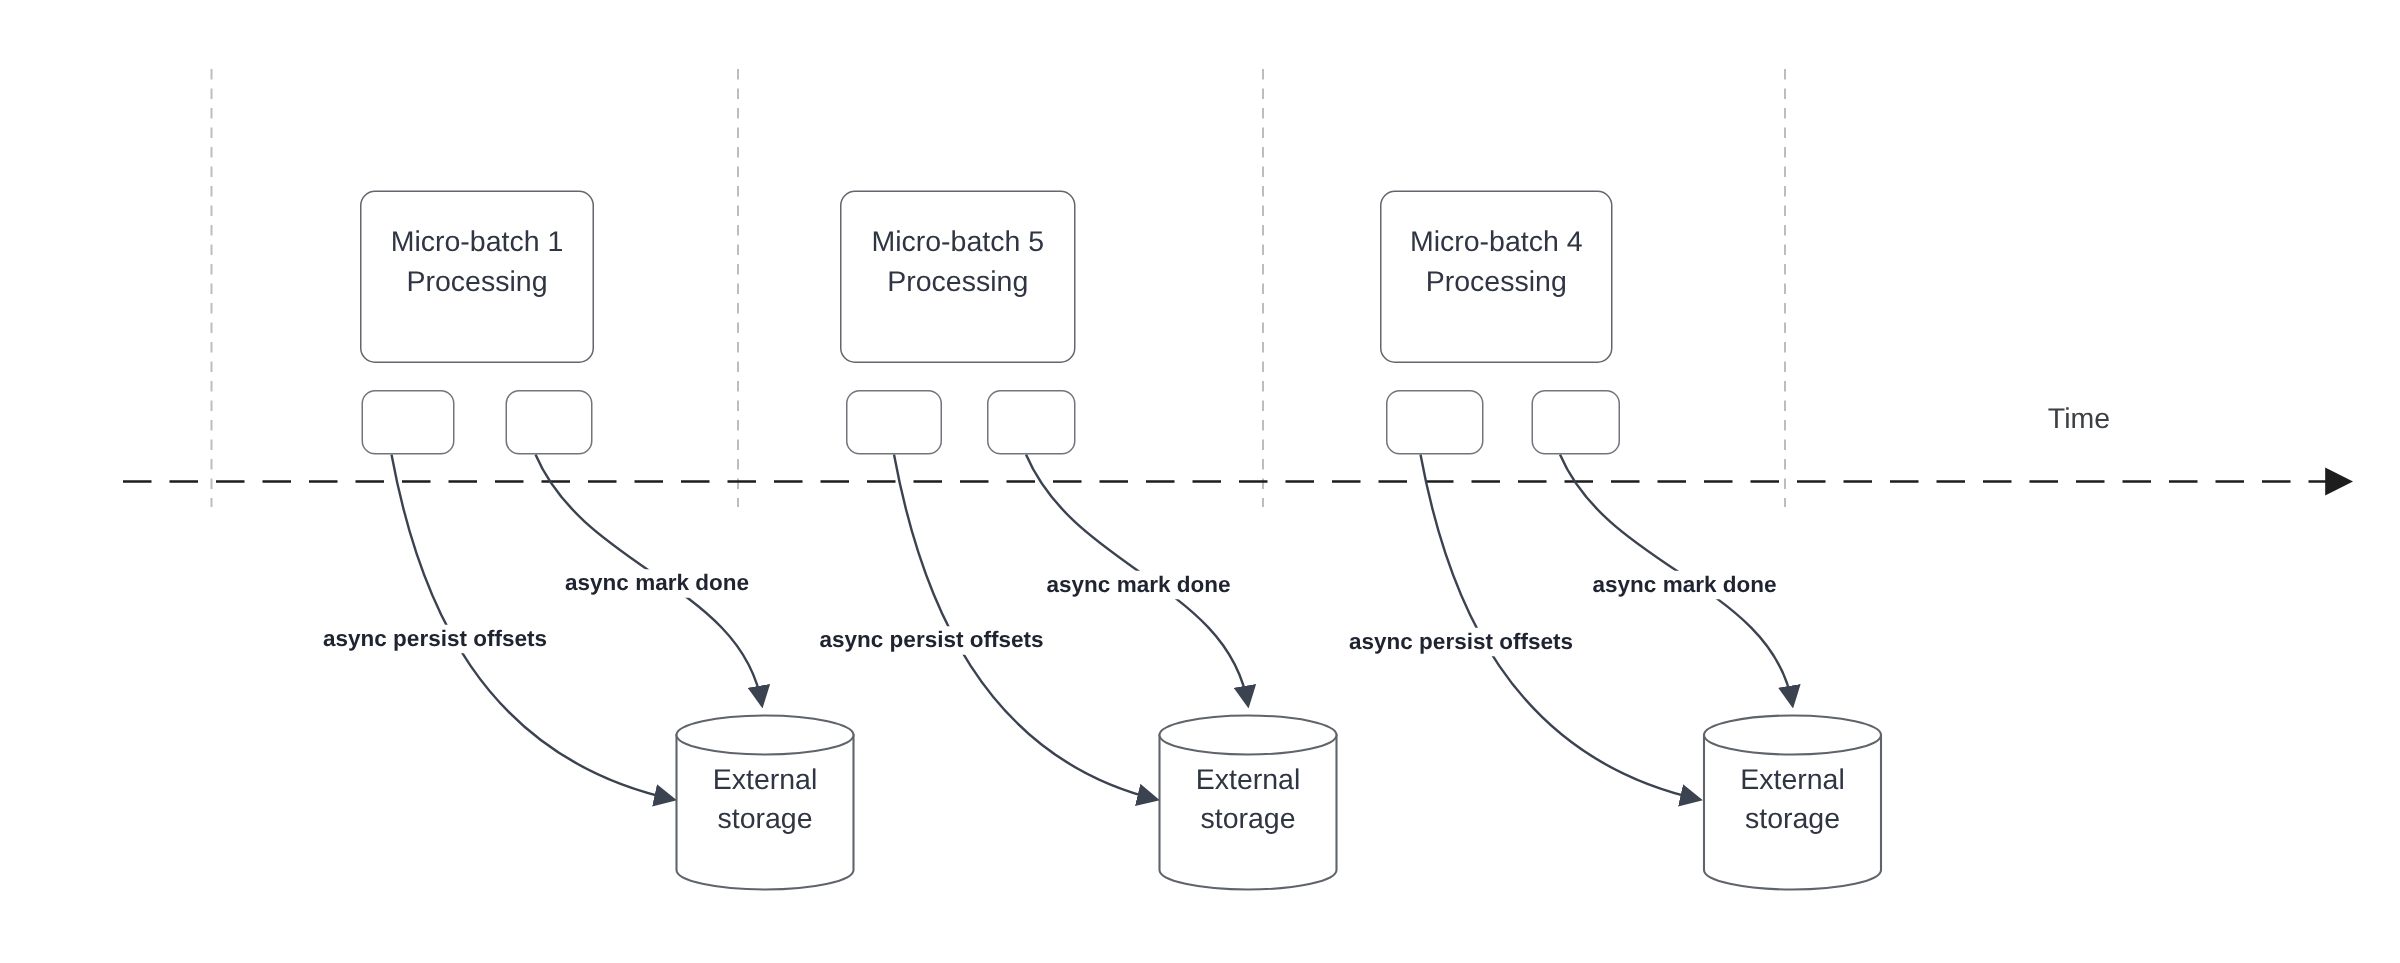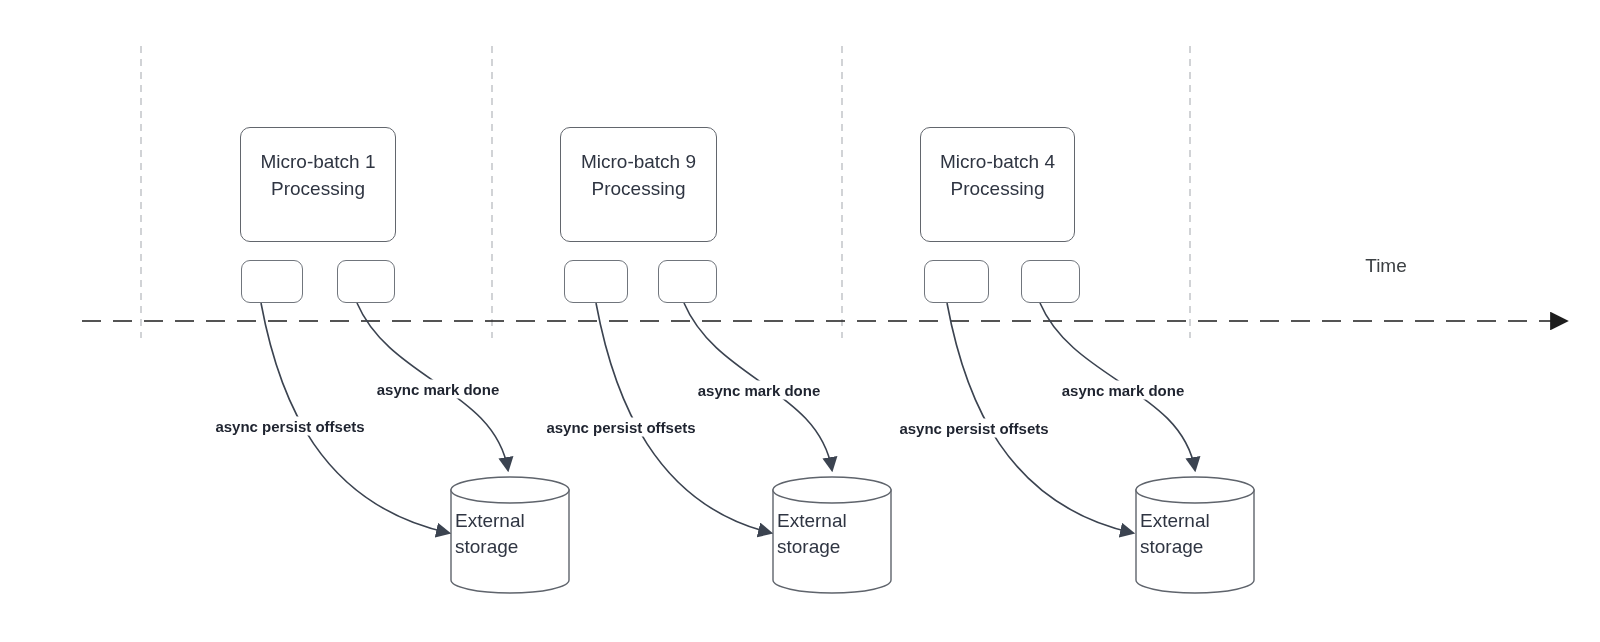--- a/index.html
+++ b/index.html
@@ -44,20 +44,21 @@
     font-size: 15px;
     font-weight: bold;
     color: #1f2430;
     white-space: nowrap;
     text-align: right;
   }
   .storage-text {
     position: absolute;
     transform: translateX(-50%);
     width: 110px;
+    text-align: center;
     color: #2f3542;
     font-size: 19px;
     line-height: 26px;
   }
   .time-label {
     position: absolute;
     transform: translate(-50%, -50%);
     color: #3c4043;
     font-size: 19px;
     white-space: nowrap;
@@ -115,21 +116,21 @@
   <div class="small-box" style="left:241px; top:260px; width:62px; height:43px;"></div>
   <div class="small-box" style="left:337px; top:260px; width:58px; height:43px;"></div>
   <div class="arrow-label" style="left:290px; top:426px;">async persist offsets</div>
   <div class="arrow-label" style="left:438px; top:389px;">async mark done</div>
   <div class="storage-text" style="left:510px; top:508px;">
     <div>External</div>
     <div>storage</div>
   </div>
 
   <div class="big-box" style="left:560px; top:127px; width:157px; height:115px;">
-    <span>Micro-batch 9</span>
+    <span>Micro-batch 5</span>
     <span>Processing</span>
   </div>
   <div class="small-box" style="left:564px; top:260px; width:64px; height:43px;"></div>
   <div class="small-box" style="left:658px; top:260px; width:59px; height:43px;"></div>
   <div class="arrow-label" style="left:621px; top:427px;">async persist offsets</div>
   <div class="arrow-label" style="left:759px; top:390px;">async mark done</div>
   <div class="storage-text" style="left:832px; top:508px;">
     <div>External</div>
     <div>storage</div>
   </div>
@@ -140,15 +141,15 @@
   </div>
   <div class="small-box" style="left:924px; top:260px; width:65px; height:43px;"></div>
   <div class="small-box" style="left:1021px; top:260px; width:59px; height:43px;"></div>
   <div class="arrow-label" style="left:974px; top:428px;">async persist offsets</div>
   <div class="arrow-label" style="left:1123px; top:390px;">async mark done</div>
   <div class="storage-text" style="left:1195px; top:508px;">
     <div>External</div>
     <div>storage</div>
   </div>
 
-  <div class="time-label" style="left:1386px; top:266px;">Time</div>
+  <div class="time-label" style="left:1386px; top:280px;">Time</div>
 
 </div>
 
 </body></html>

